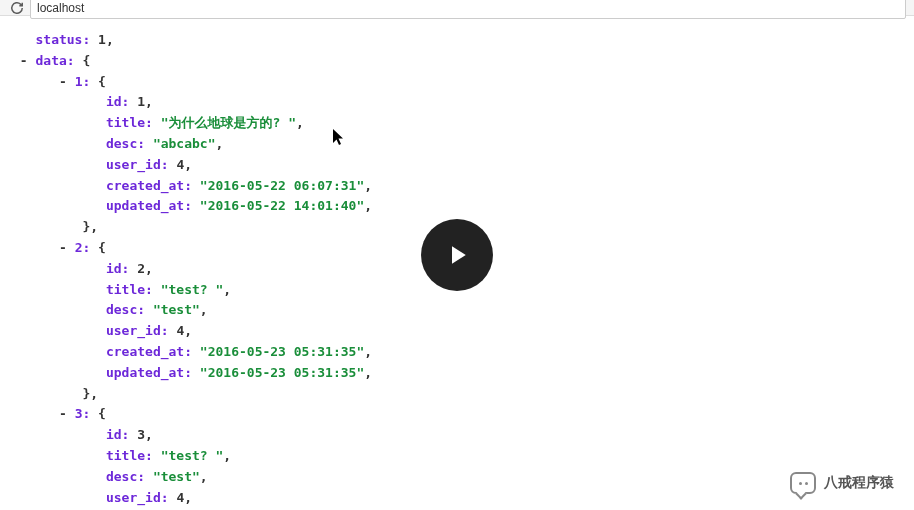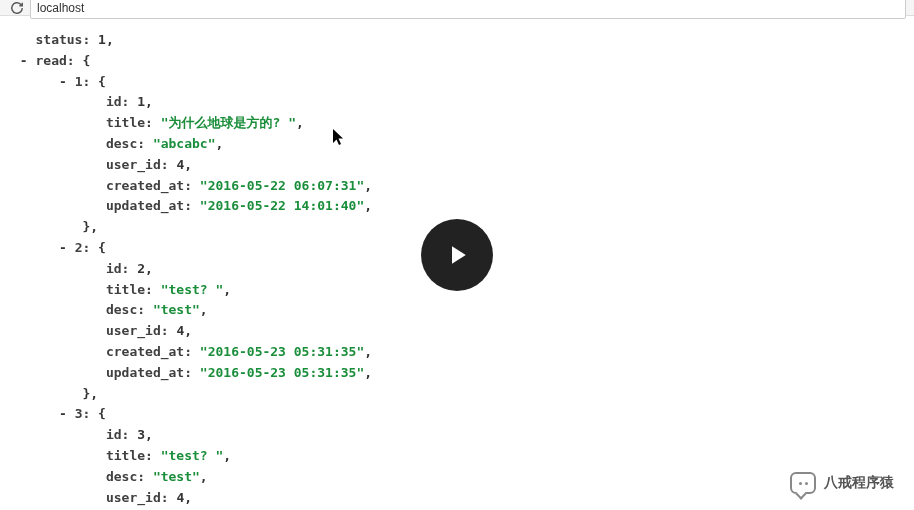--- a/index.html
+++ b/index.html
@@ -45,21 +45,21 @@
     .address-bar .host { color: #333; }
     .address-bar .path { color: #888; }
     .json-view {
       padding: 14px 12px;
       white-space: pre;
       line-height: 1.6;
       font-weight: bold;
       color: #333;
       filter: blur(0.4px);
     }
-    .k { color: #404040; text-align: right; }
+    .k { color: #6d28d9; text-align: right; }
     .str { color: #1a8e3a; }
     .num { color: #333; }
     .punct { color: #333; }
     .toggle { color: #333; }
     .play-overlay {
       position: absolute;
       top: 50%;
       left: 50%;
       transform: translate(-50%, -50%);
       width: 72px;
@@ -130,21 +130,21 @@
       <path d="M21 12a9 9 0 1 1-3-6.7L21 8"></path>
       <path d="M21 3v5h-5"></path>
     </svg>
   </span>
   <div class="address-bar">
     <span class="host">localhost</span>
   </div>
 </div>
 
 <div class="json-view" id="json-view">   <span class="k">status:</span> <span class="num">1</span><span class="punct">,</span>
- <span class="toggle">- </span><span class="k">read:</span> <span class="punct">{</span>
+ <span class="toggle">- </span><span class="k">data:</span> <span class="punct">{</span>
       <span class="toggle">- </span><span class="k">1:</span> <span class="punct">{</span>
             <span class="k">id:</span> <span class="num">1</span><span class="punct">,</span>
             <span class="k">title:</span> <span class="str">"为什么地球是方的? "</span><span class="punct">,</span>
             <span class="k">desc:</span> <span class="str">"abcabc"</span><span class="punct">,</span>
             <span class="k">user_id:</span> <span class="num">4</span><span class="punct">,</span>
             <span class="k">created_at:</span> <span class="str">"2016-05-22 06:07:31"</span><span class="punct">,</span>
             <span class="k">updated_at:</span> <span class="str">"2016-05-22 14:01:40"</span><span class="punct">,</span>
          <span class="punct">},</span>
       <span class="toggle">- </span><span class="k">2:</span> <span class="punct">{</span>
             <span class="k">id:</span> <span class="num">2</span><span class="punct">,</span>

